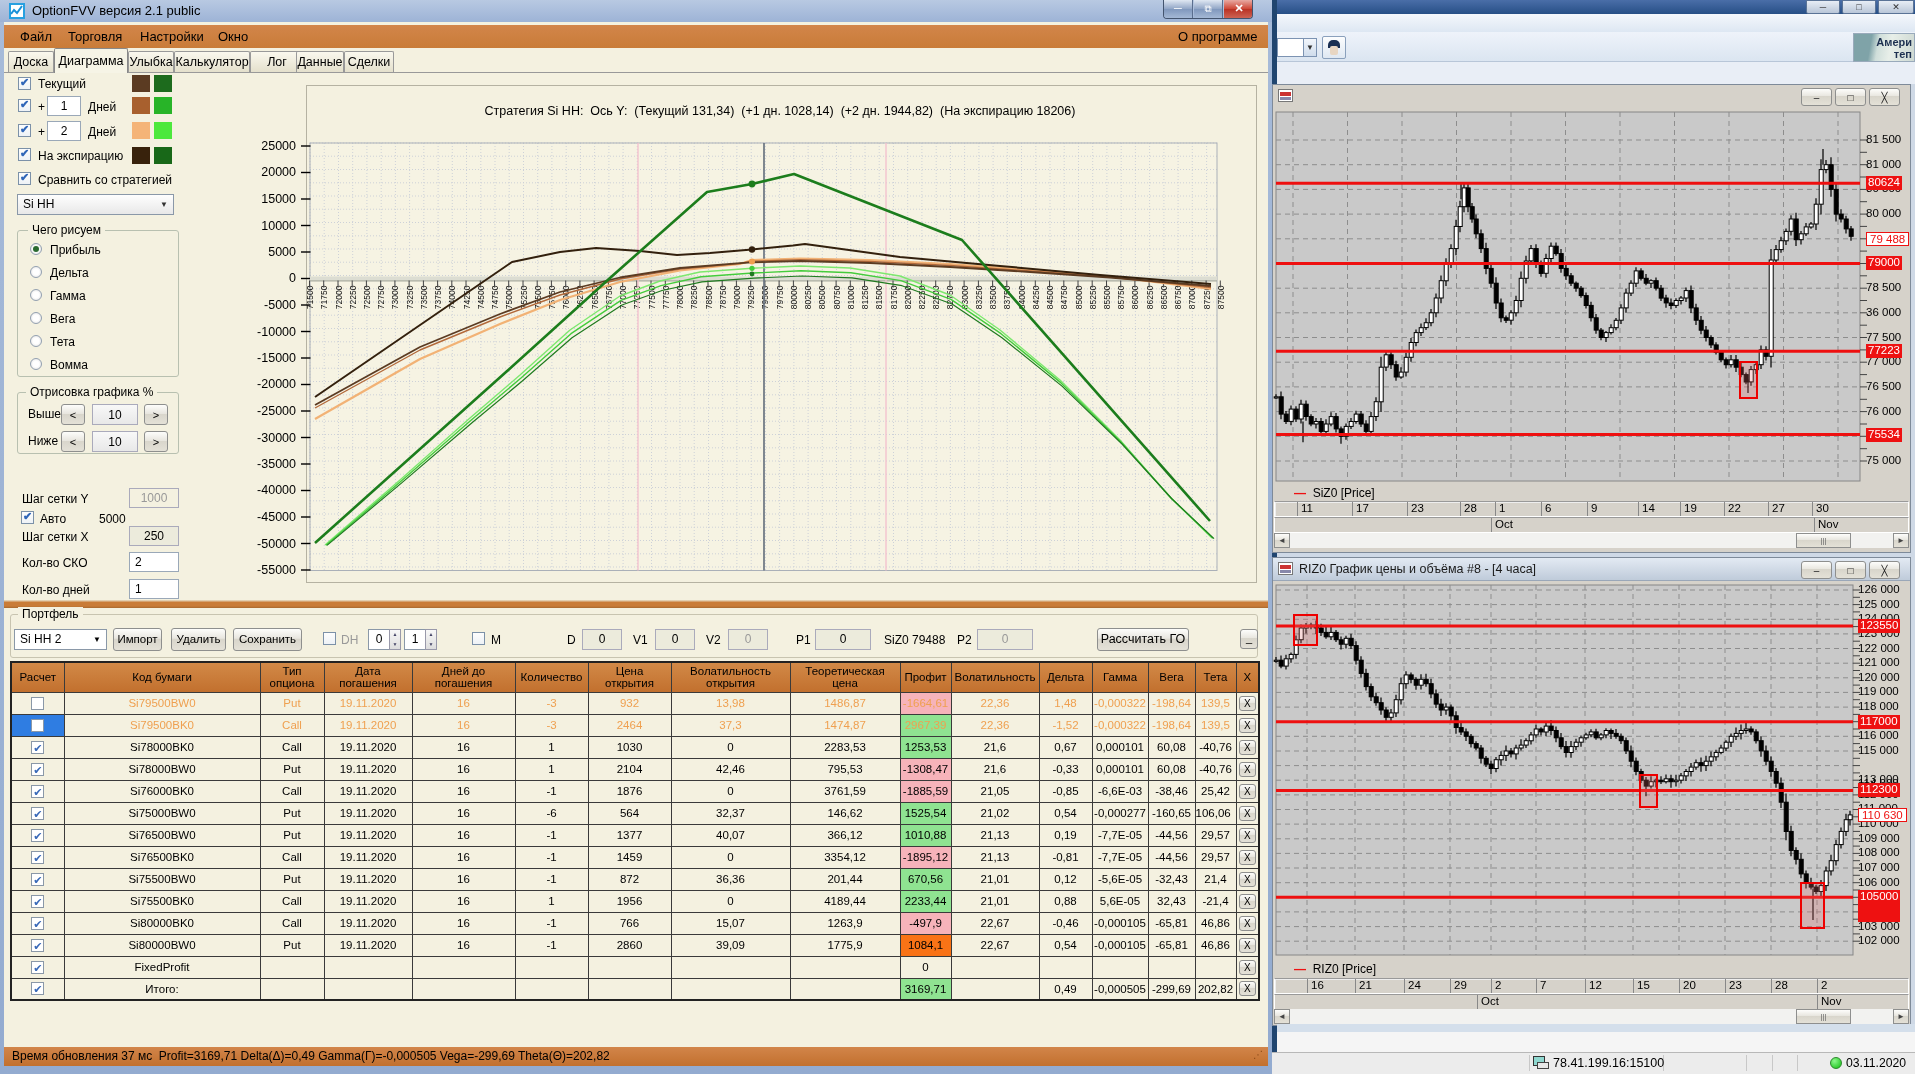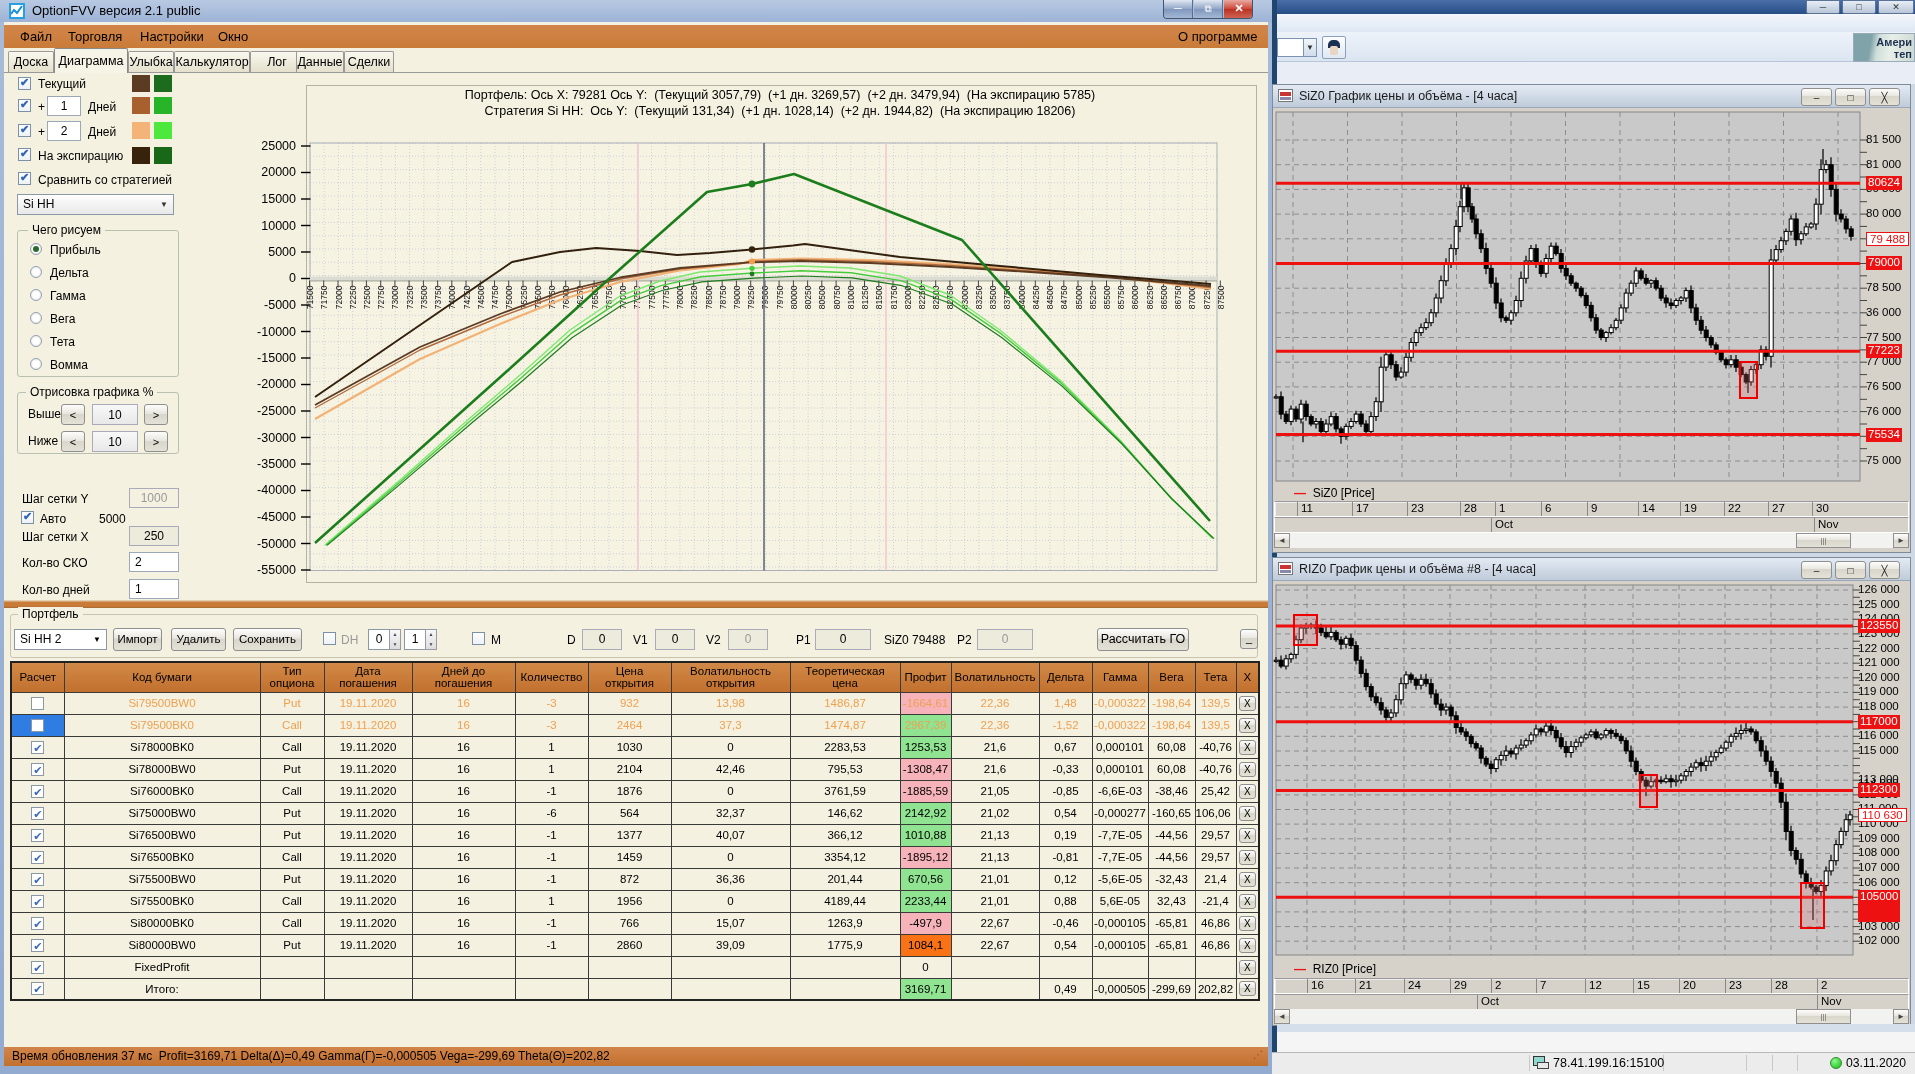--- a/index.html
+++ b/index.html
@@ -24,21 +24,20 @@
 <div class="abs" style="left:1303px;top:38px;width:14px;height:19px;background:linear-gradient(#f2f6fb,#cfdcec);border:1px solid #7c93b2;font-size:8px;text-align:center;line-height:18px;color:#333">▼</div>
 <div class="abs" style="left:1322px;top:36px;width:24px;height:23px;background:linear-gradient(#fcfdfe,#dfe8f2);border:1px solid #8aa0bc;border-radius:2px"></div>
 <div class="abs" style="left:1328px;top:40px;width:12px;height:8px;background:#1a2f52;border-radius:5px 5px 0 0"></div>
 <div class="abs" style="left:1330px;top:46px;width:8px;height:9px;background:#e8d6c2;border-radius:2px"></div>
 <div class="abs" style="left:1853px;top:33px;width:62px;height:29px;background:linear-gradient(100deg,#7fa3a8 28%,#cfdeda 40%,#e8efe9 60%,#cdd8d2);border:1px solid #9ab">
       <div style="font-size:11px;font-weight:bold;color:#1d3050;text-align:right;line-height:12px;padding:2px 2px 0 0">Амери<br>теп</div>
     </div>
 <div class="abs" style="left:1272px;top:62px;width:643px;height:22px;background:#e9eef6"></div>
 <div class="abs" style="left:1272px;top:0;width:5px;height:1074px;background:#20456f"></div>
 <div class="abs" style="left:1272px;top:84px;width:639px;height:469px;background:#d6d2ca;border:1px solid #7e8a99"></div>
-<div class="abs" style="left:1273px;top:85px;width:637px;height:23px;background:linear-gradient(#e3eaf3,#bfcbda);border-bottom:1px solid #9aa7b8;font-size:12.5px;color:#1a1a1a;line-height:23px"><span style="margin-left:26px">SiZ0 График цены и объёма - [4 часа]</span></div>
 <div class="abs" style="left:1278px;top:89px;width:15px;height:13px;background:#fff;border:1px solid #777">
       <div style="margin:2px 1px 0 1px;height:4px;background:#c33"></div>
       <div style="margin:1px 1px 0 1px;height:3px;background:#88a"></div>
     </div>
 <div class="abs btn3d" style="left:1801px;top:88px;width:31px;height:18px;font-size:10px;text-align:center;line-height:17px;color:#222">‒</div>
 <div class="abs btn3d" style="left:1835px;top:88px;width:31px;height:18px;font-size:10px;text-align:center;line-height:17px;color:#222">□</div>
 <div class="abs btn3d" style="left:1869px;top:88px;width:31px;height:18px;font-size:10px;text-align:center;line-height:17px;color:#222">╳</div>
 <svg class="abs" style="left:0;top:0" width="1915" height="1074">
       <rect x="1276" y="112" width="584" height="369" fill="#c9c9c9" stroke="#868686" stroke-width="1"></rect>
 <path d="M1293.0 112V481M1347.5 112V481M1402.0 112V481M1456.5 112V481M1511.0 112V481M1565.5 112V481M1620.0 112V481M1674.5 112V481M1729.0 112V481M1783.5 112V481M1838.0 112V481M1276 461.0H1860M1276 436.3H1860M1276 411.6H1860M1276 386.9H1860M1276 362.2H1860M1276 337.5H1860M1276 312.8H1860M1276 288.2H1860M1276 263.5H1860M1276 238.8H1860M1276 214.1H1860M1276 189.4H1860M1276 164.7H1860M1276 140.0H1860" stroke="#8d8d8d" stroke-width="1" fill="none" stroke-dasharray="5,4"></path>
@@ -498,21 +497,20 @@
 <div class="abs" style="left:129px;top:488px;width:50px;height:20px;background:#f4f1e0;border:1px solid #aab;color:#999;font-size:12px;text-align:center;line-height:18px">1000</div>
 <div class="abs cb on" style="left:21px;top:511px"></div>
 <div class="abs glab" style="left:40px;top:512px">Авто</div>
 <div class="abs glab" style="left:99px;top:512px">5000</div>
 <div class="abs glab" style="left:22px;top:530px">Шаг сетки X</div>
 <div class="abs" style="left:129px;top:526px;width:50px;height:20px;background:#ecebdc;border:1px solid #aab;font-size:12px;text-align:center;line-height:18px">250</div>
 <div class="abs glab" style="left:22px;top:556px">Кол-во СКО</div>
 <div class="abs fld" style="left:129px;top:552px;width:50px;height:20px;line-height:18px;text-align:left;padding-left:5px">2</div>
 <div class="abs glab" style="left:22px;top:583px">Кол-во дней</div>
 <div class="abs fld" style="left:129px;top:579px;width:50px;height:20px;line-height:18px;text-align:left;padding-left:5px">1</div>
-<div class="abs" style="left:310px;top:88px;width:940px;text-align:center;font-size:12.5px;color:#000">Портфель: Ось X: 79281 Ось Y:&nbsp; (Текущий 3057,79)&nbsp; (+1 дн. 3269,57)&nbsp; (+2 дн. 3479,94)&nbsp; (На экспирацию 5785)</div>
 <div class="abs" style="left:310px;top:104px;width:940px;text-align:center;font-size:12.5px;color:#000">Стратегия Si НН:&nbsp; Ось Y:&nbsp; (Текущий 131,34)&nbsp; (+1 дн. 1028,14)&nbsp; (+2 дн. 1944,82)&nbsp; (На экспирацию 18206)</div>
 <svg width="1272" height="1074" style="position:absolute;left:0;top:0">
 <rect x="306.5" y="85.5" width="950" height="497" fill="none" stroke="#b5b2a2" stroke-width="1"></rect>
 <rect x="310.0" y="143.0" width="907.0" height="427.5" fill="#f6f3e3"></rect>
 <path d="M310.0 143.0V570.5M324.2 143.0V570.5M338.5 143.0V570.5M352.7 143.0V570.5M366.9 143.0V570.5M381.2 143.0V570.5M395.4 143.0V570.5M409.6 143.0V570.5M423.8 143.0V570.5M438.1 143.0V570.5M452.3 143.0V570.5M466.5 143.0V570.5M480.8 143.0V570.5M495.0 143.0V570.5M509.2 143.0V570.5M523.5 143.0V570.5M537.7 143.0V570.5M551.9 143.0V570.5M566.2 143.0V570.5M580.4 143.0V570.5M594.6 143.0V570.5M608.9 143.0V570.5M623.1 143.0V570.5M637.3 143.0V570.5M651.5 143.0V570.5M665.8 143.0V570.5M680.0 143.0V570.5M694.2 143.0V570.5M708.5 143.0V570.5M722.7 143.0V570.5M736.9 143.0V570.5M751.2 143.0V570.5M765.4 143.0V570.5M779.6 143.0V570.5M793.9 143.0V570.5M808.1 143.0V570.5M822.3 143.0V570.5M836.5 143.0V570.5M850.8 143.0V570.5M865.0 143.0V570.5M879.2 143.0V570.5M893.5 143.0V570.5M907.7 143.0V570.5M921.9 143.0V570.5M936.2 143.0V570.5M950.4 143.0V570.5M964.6 143.0V570.5M978.9 143.0V570.5M993.1 143.0V570.5M1007.3 143.0V570.5M1021.5 143.0V570.5M1035.8 143.0V570.5M1050.0 143.0V570.5M1064.2 143.0V570.5M1078.5 143.0V570.5M1092.7 143.0V570.5M1106.9 143.0V570.5M1121.2 143.0V570.5M1135.4 143.0V570.5M1149.6 143.0V570.5M1163.9 143.0V570.5M1178.1 143.0V570.5M1192.3 143.0V570.5M1206.6 143.0V570.5M310.0 143.0H1217.0M310.0 156.2H1217.0M310.0 169.5H1217.0M310.0 182.8H1217.0M310.0 196.0H1217.0M310.0 209.2H1217.0M310.0 222.5H1217.0M310.0 235.8H1217.0M310.0 249.0H1217.0M310.0 262.2H1217.0M310.0 275.5H1217.0M310.0 288.8H1217.0M310.0 302.0H1217.0M310.0 315.2H1217.0M310.0 328.5H1217.0M310.0 341.8H1217.0M310.0 355.0H1217.0M310.0 368.2H1217.0M310.0 381.5H1217.0M310.0 394.8H1217.0M310.0 408.0H1217.0M310.0 421.2H1217.0M310.0 434.5H1217.0M310.0 447.8H1217.0M310.0 461.0H1217.0M310.0 474.2H1217.0M310.0 487.5H1217.0M310.0 500.8H1217.0M310.0 514.0H1217.0M310.0 527.2H1217.0M310.0 540.5H1217.0M310.0 553.8H1217.0M310.0 567.0H1217.0" stroke="#cdd1d8" stroke-width="1" fill="none" stroke-dasharray="1,2"></path>
 <rect x="310.0" y="143.0" width="907.0" height="427.5" fill="none" stroke="#aab0b8" stroke-width="1"></rect>
 <text x="296" y="150" font-size="12.5" text-anchor="end" fill="#000">25000</text>
 <path d="M301 146.0H310.5" stroke="#000" stroke-width="1.4" fill="none"></path>
 <text x="296" y="176" font-size="12.5" text-anchor="end" fill="#000">20000</text>
 <path d="M301 172.5H310.5" stroke="#000" stroke-width="1.4" fill="none"></path>
@@ -790,21 +788,21 @@
           <tr style="height:22px;color:#000">
             <td style="text-align:center"><span style="display:inline-block;width:13px;height:13px;background:#fff;border:1px solid #8a98a8;font-size:11px;line-height:13px;color:#3969b8;vertical-align:middle">✔</span></td>
             <td style="text-align:center">Si75000BW0</td>
             <td style="text-align:center">Put</td>
             <td style="text-align:center">19.11.2020</td>
             <td style="text-align:center">16</td>
             <td style="text-align:center">-6</td>
             <td style="text-align:center">564</td>
             <td style="text-align:center">32,37</td>
             <td style="text-align:center">146,62</td>
-            <td style="text-align:center;background:#8fe391">2142,92</td>
+            <td style="text-align:center;background:#8fe391">1525,54</td>
             <td style="text-align:center">21,02</td>
             <td style="text-align:center">0,54</td>
             <td style="text-align:center">-0,000277</td>
             <td style="text-align:center">-160,65</td>
             <td style="">106,06</td>
             <td style="text-align:center;padding:0"><span class="btn3d" style="display:inline-block;width:17px;height:15px;font-size:10px;line-height:14px;color:#000">X</span></td>
           </tr>
           <tr style="height:22px;color:#000">
             <td style="text-align:center"><span style="display:inline-block;width:13px;height:13px;background:#fff;border:1px solid #8a98a8;font-size:11px;line-height:13px;color:#3969b8;vertical-align:middle">✔</span></td>
             <td style="text-align:center">Si76500BW0</td>

